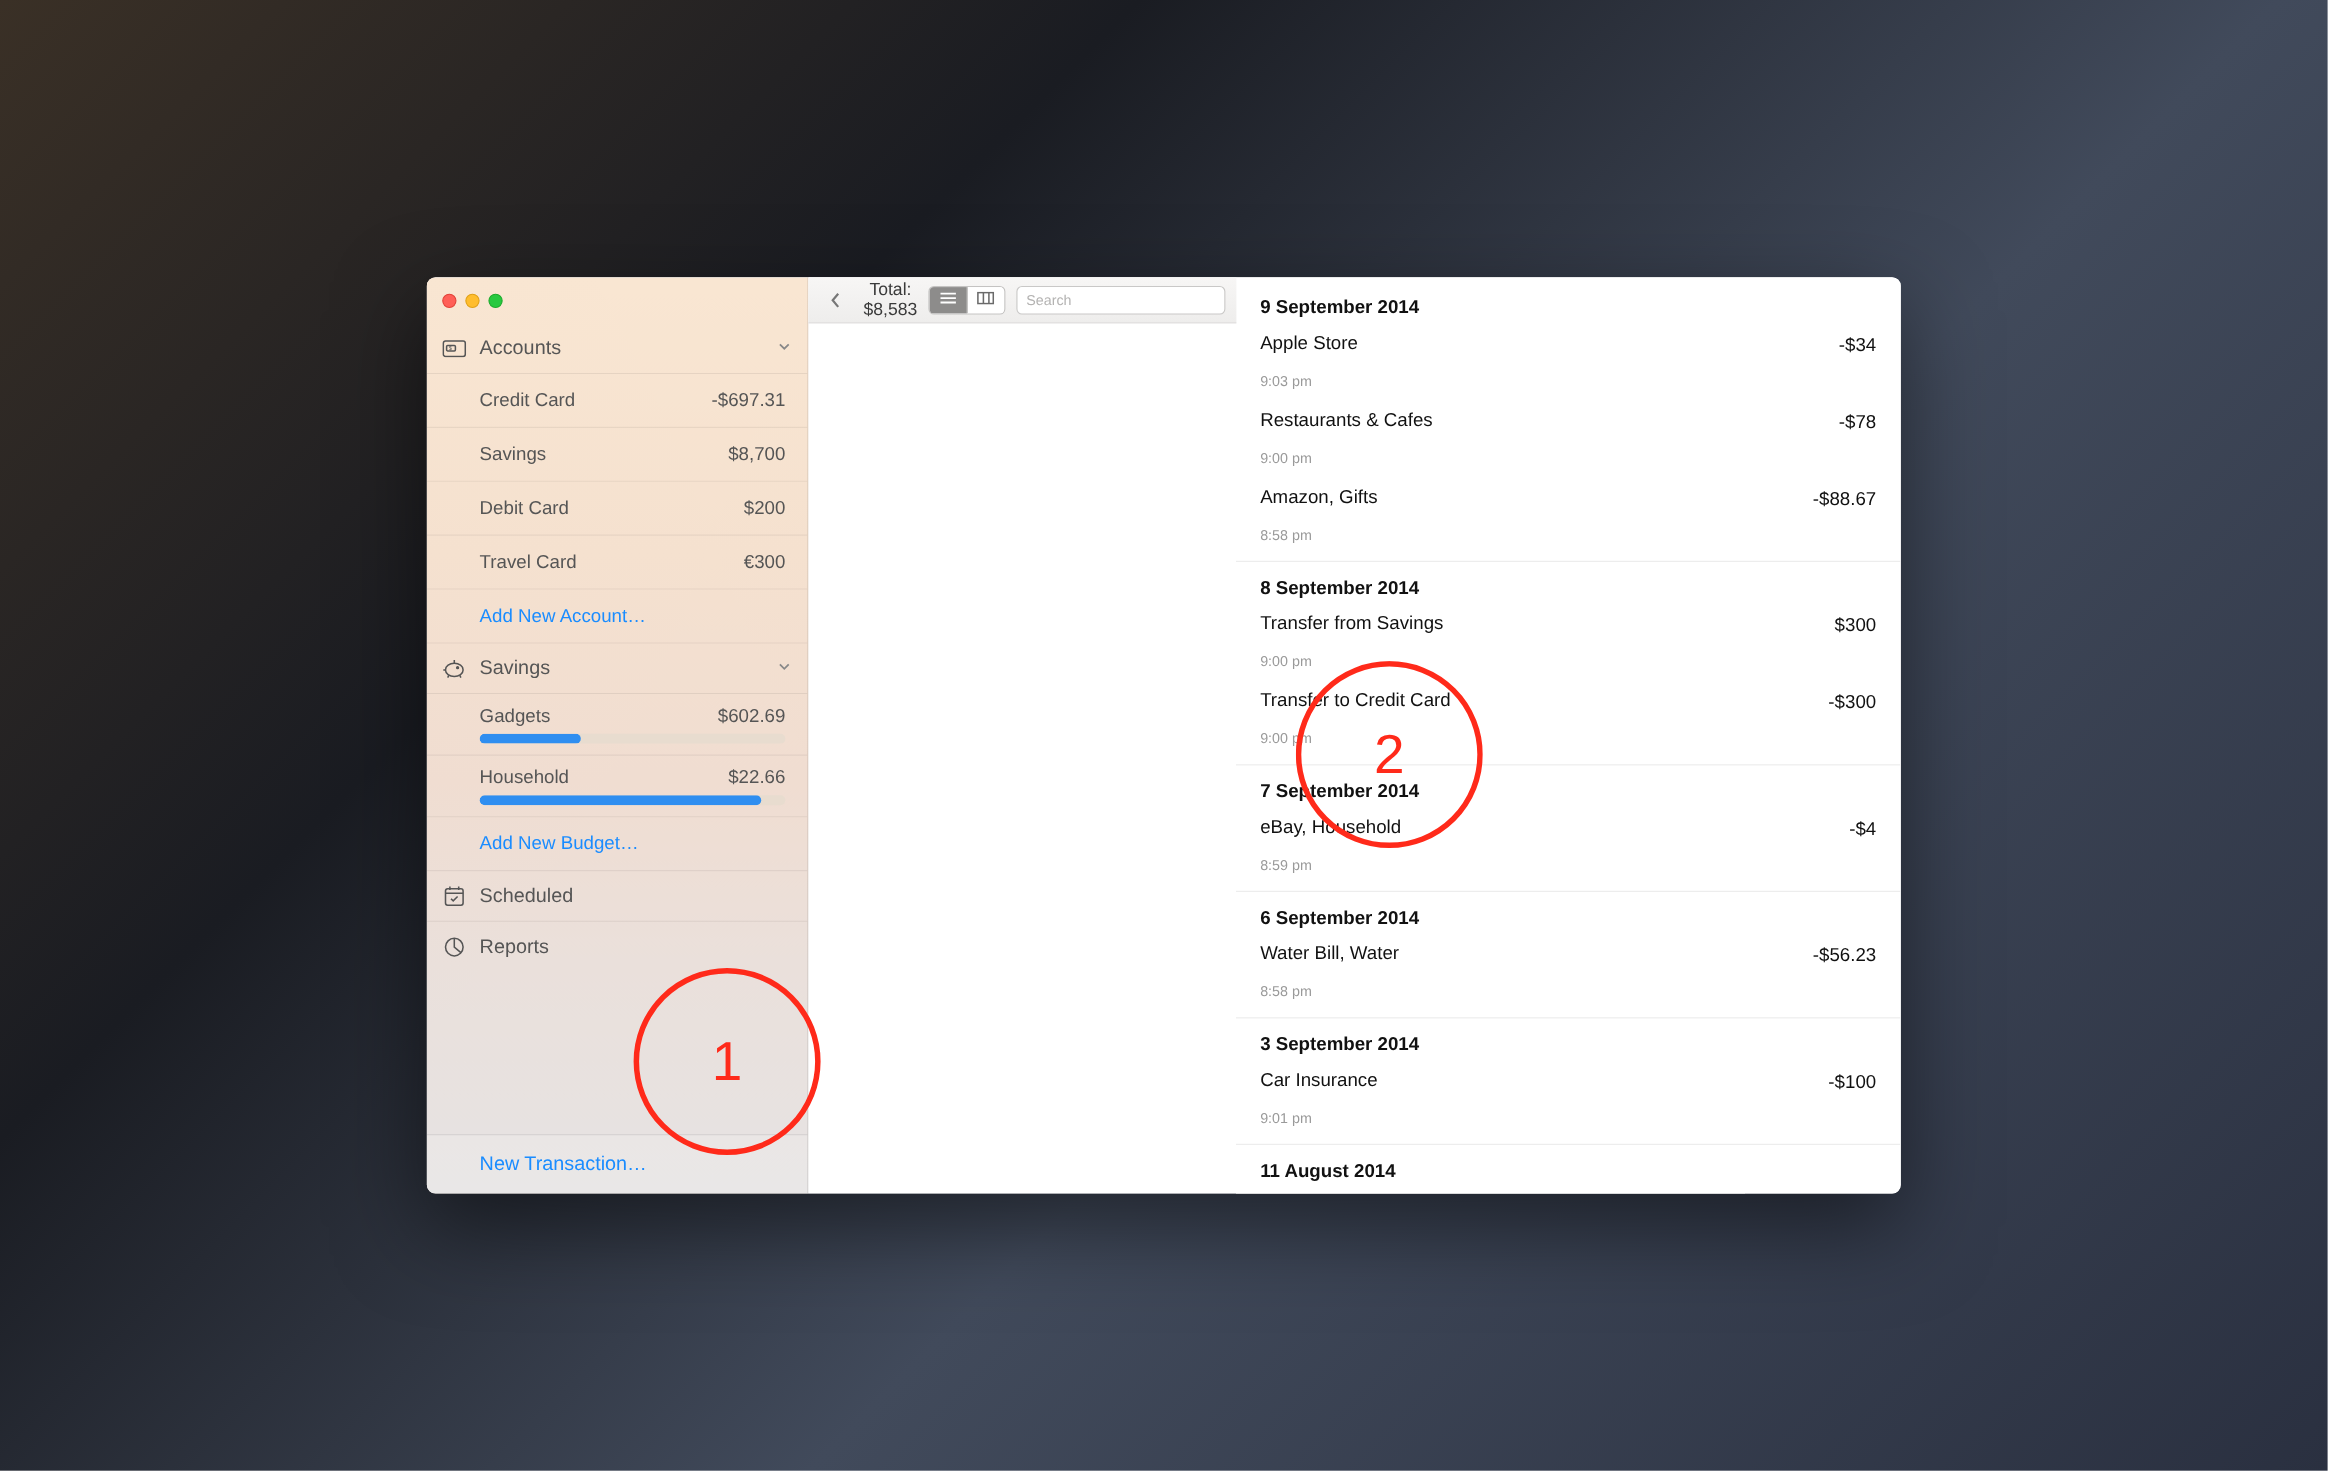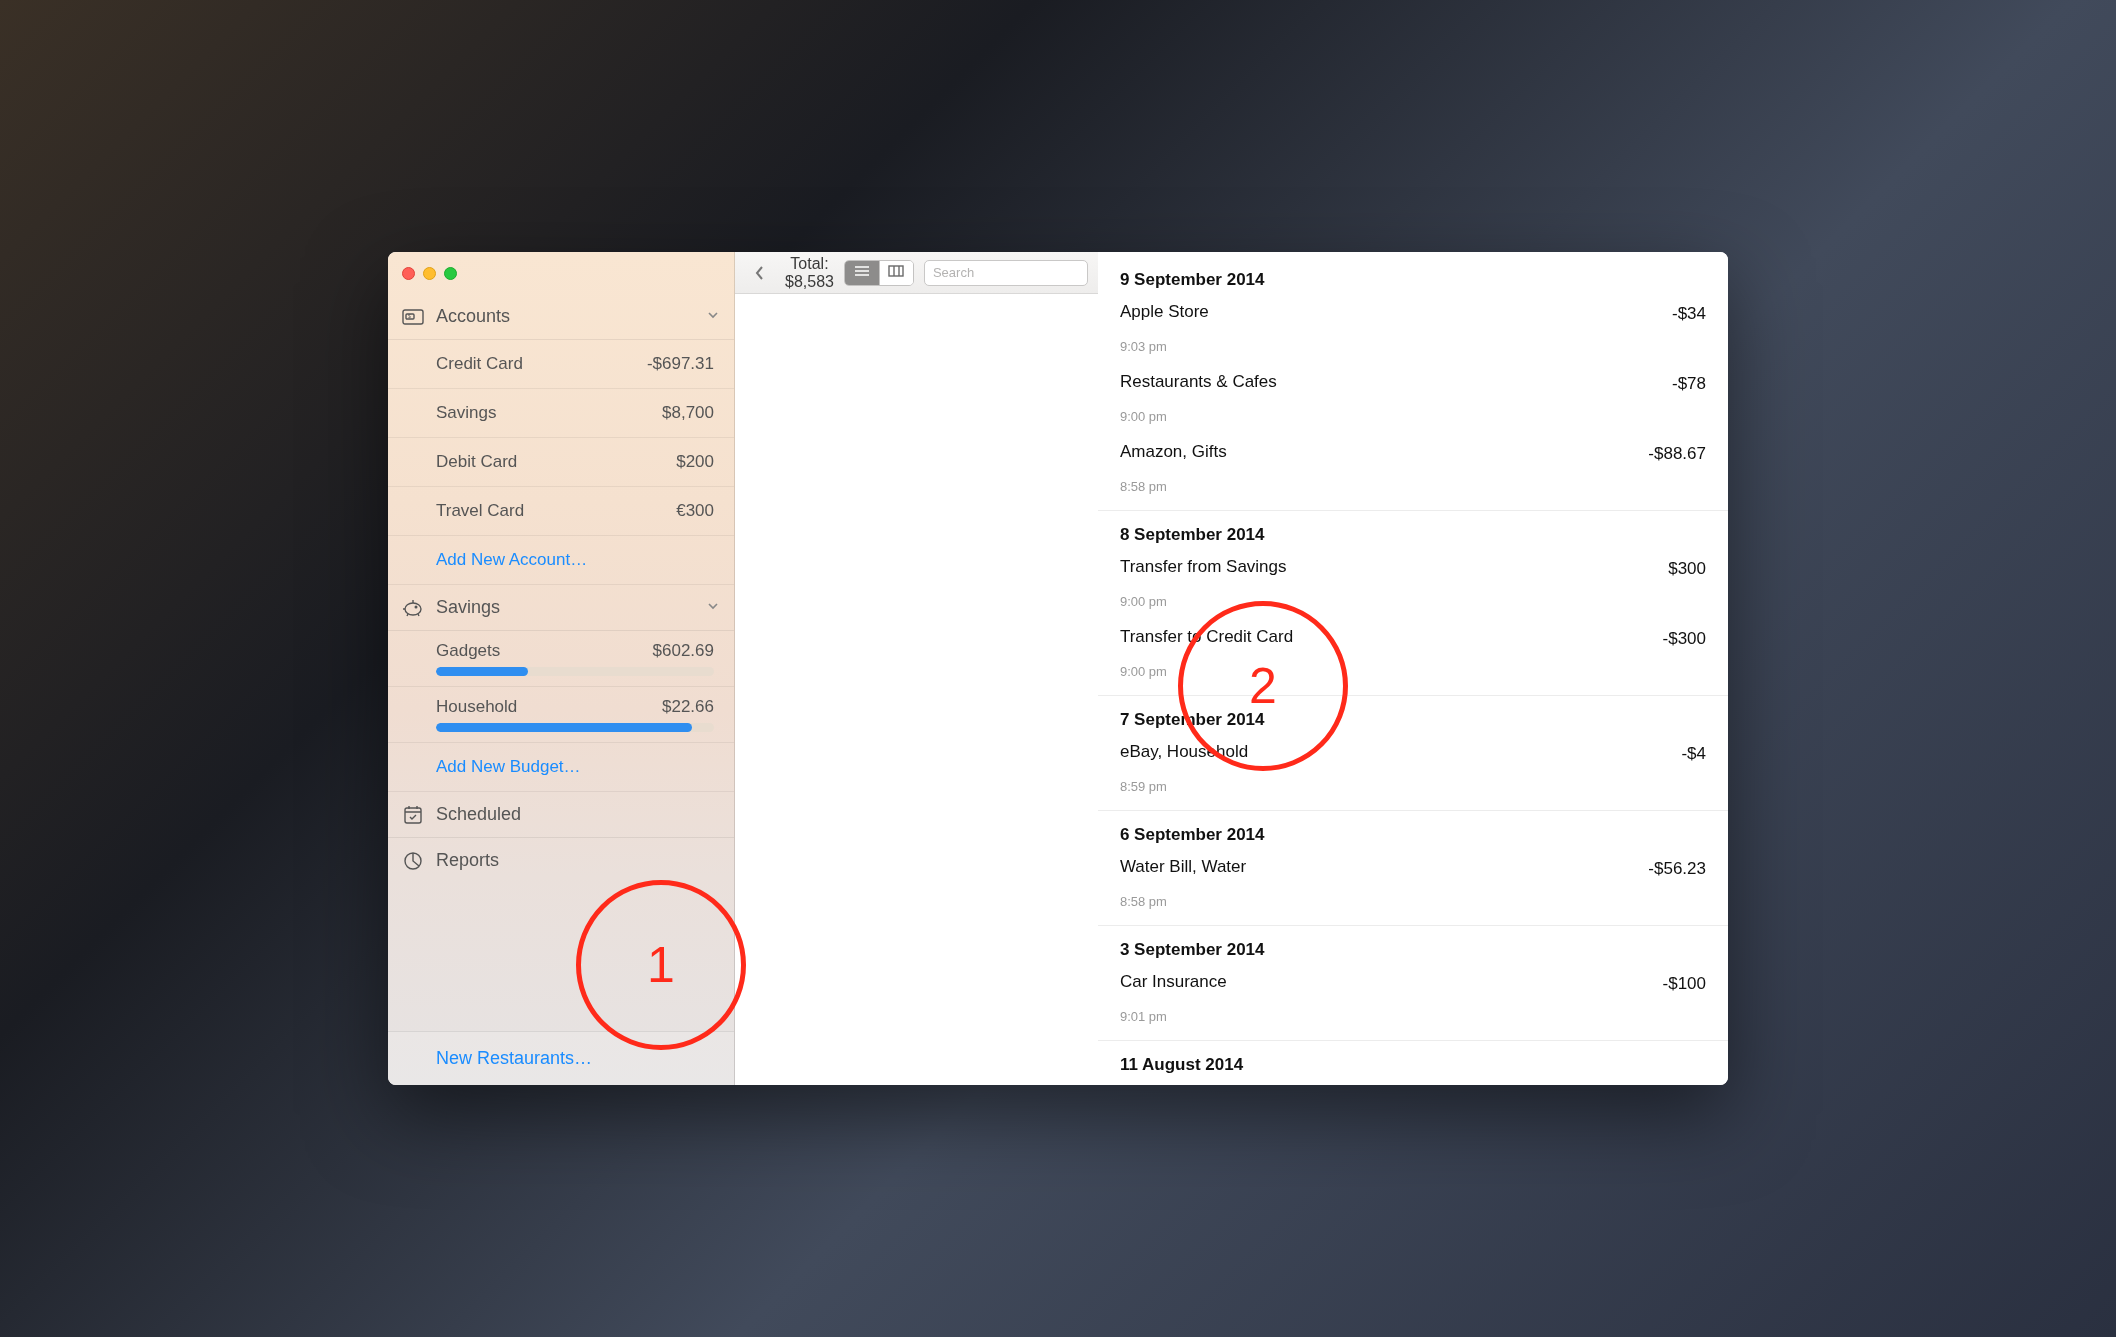--- a/index.html
+++ b/index.html
@@ -147,21 +147,21 @@
     width: 34px;
     border: none;
     background: #fff;
     color: #6a6a6a;
     display:flex; align-items:center; justify-content:center;
     cursor:pointer;
   }
   .seg button.active { background: #8d8c8b; color: #fff; }
   .seg button + button { border-left: 1px solid #c4c3c2; }
   .search {
-    width: 164px;
+    width: 190px;
     height: 26px;
     border: 1px solid #c9c8c7;
     border-radius: 5px;
     background: #fff;
     padding: 0 8px;
     font-size: 13px;
     color: #333;
   }
   .search::placeholder { color: #b4b3b2; }
 
@@ -306,21 +306,21 @@
           <svg width="20" height="20" viewBox="0 0 20 20" fill="none" stroke="currentColor" stroke-width="1.4">
             <circle cx="10" cy="10" r="8"></circle>
               <path d="M10 2v8l6 5"></path>
           </svg>
         </span>
         <span class="label">Reports</span>
       </div>
 
     </div>
 
-    <div class="side-bottom">New Restaurants…</div>
+    <div class="side-bottom">New Transaction…</div>
   </div>
 
   <div class="main">
     <div class="toolbar">
       <div class="back-btn">
         <svg width="12" height="16" viewBox="0 0 12 16" fill="none" stroke="currentColor" stroke-width="2">
             <path d="M8 2L3 8l5 6"></path>
           </svg>
       </div>
       <div class="toolbar-title">Total: $8,583</div>

